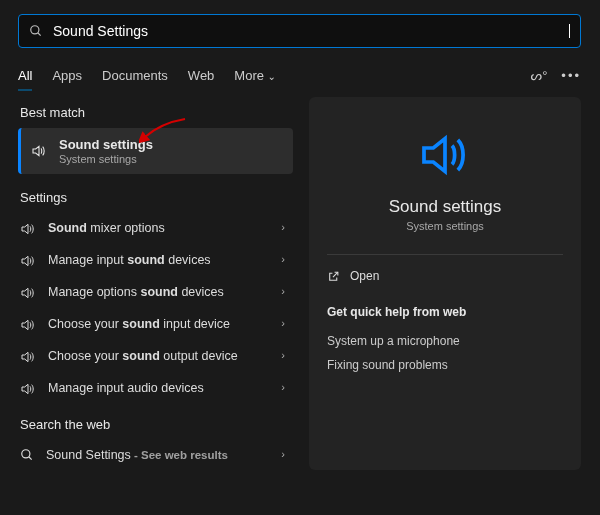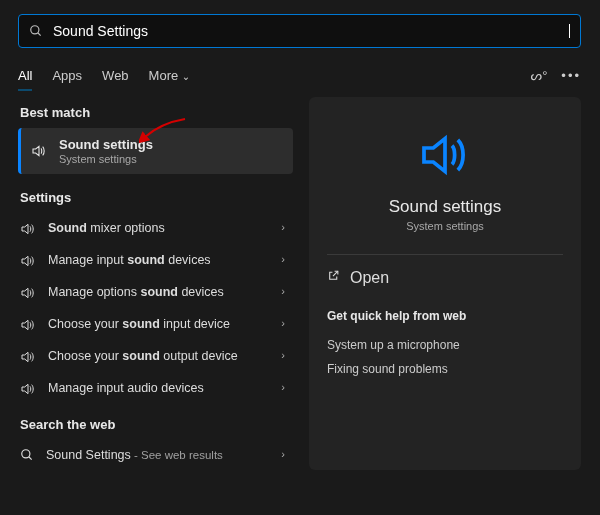--- a/index.html
+++ b/index.html
@@ -8,58 +8,59 @@
 .searchbar input{flex:1;background:transparent;border:none;outline:none;color:#fff;font-size:14px;padding:2px 6px}
 .caret{width:1px;height:14px;background:#fff;animation:blink 1s step-end infinite}
 @keyframes blink{50%{opacity:0}}
 .tabs{display:flex;align-items:center;margin:16px 0 10px 0;font-size:13px;color:#ccc;gap:20px}
 .tab{padding:4px 0;cursor:pointer}
 .tab.active{color:#fff;border-bottom:2px solid #0c4a6e;padding-bottom:6px;margin-bottom:-4px}
 .tabs-right{margin-left:auto;display:flex;gap:14px;color:#ccc}
 .splitter{display:flex;margin-top:4px}
 .left{width:275px;padding-right:16px}
 .right{flex:1;border-radius:6px;background:#232323;padding:20px 18px}
-.section-hdr{font-weight:700;font-size:13px;margin:8px 0 8px 2px}
+.section-hdr{font-weight:400;font-size:13px;margin:8px 0 8px 2px}
 .bm-item{display:flex;align-items:center;background:#2d2d2d;border-radius:4px;padding:9px 10px;border-left:3px solid #0a84ff;position:relative}
 .bm-text .title{font-size:13px;font-weight:600}
 .bm-text .sub{font-size:11px;color:#a8a8a8;margin-top:1px}
 .li{display:flex;align-items:flex-start;padding:8px 8px 8px 2px;font-size:12.5px;color:#ddd;cursor:pointer}
 .li .lbl{flex:1}
 .li .chev{color:#aaa;font-size:11px}
 .icon-sound{width:16px;height:16px;margin-right:12px;flex-shrink:0}
 .big-icon{display:flex;justify-content:center;margin:10px 0 14px 0}
 .big-icon svg{width:56px;height:56px}
 .right .title{text-align:center;font-size:17px;font-weight:400}
 .right .sub{text-align:center;font-size:11px;color:#a8a8a8;margin-top:3px;margin-bottom:22px}
 .sep{height:1px;background:#3a3a3a;margin:4px 0 8px 0}
-.action{display:flex;align-items:flex-start;font-size:16px;color:#ddd;padding:6px 0;cursor:pointer}
+.action{display:flex;align-items:flex-end;font-size:12px;color:#ddd;padding:6px 0;cursor:pointer}
 .action svg{width:13px;height:13px;margin-right:10px}
 .quick{font-size:12px;font-weight:600;margin:16px 0 10px 0}
 .ql{font-size:12px;color:#ccc;padding:5px 0;cursor:pointer}
-.web-sub{color:#a0a0a0;font-weight:400;font-size:11.5px}
+.web-sub{color:#a0a0a0;font-weight:700;font-size:11.5px}
 .arrow-annot{position:absolute;top:-11px;left:118px;pointer-events:none}
 .icon-search{width:14px;height:14px;margin-right:4px;flex-shrink:0}
 </style>
 </head>
 <body>
 
 <div class="container">
 
   <div class="searchbar">
     <svg class="icon-search" viewBox="0 0 24 24" fill="none" stroke="#bbb" stroke-width="2">
         <circle cx="10" cy="10" r="7"></circle>
         <line x1="20" y1="20" x2="15" y2="15"></line>
       </svg>
     <input type="text" value="Sound Settings" style="">
     <span class="caret"></span>
   </div>
 
   <div class="tabs">
     <span class="tab active">All</span>
     <span class="tab">Apps</span>
+    <span class="tab">Documents</span>
     <span class="tab">Web</span>
     <span class="tab"><span>More</span> <span style="font-size:10px">⌄</span></span>
     <span class="tabs-right">
       <span>⁠ᔕ°</span>
       <span style="letter-spacing:2px">•••</span>
     </span>
   </div>
 
   <div class="splitter">
     <div class="left">

